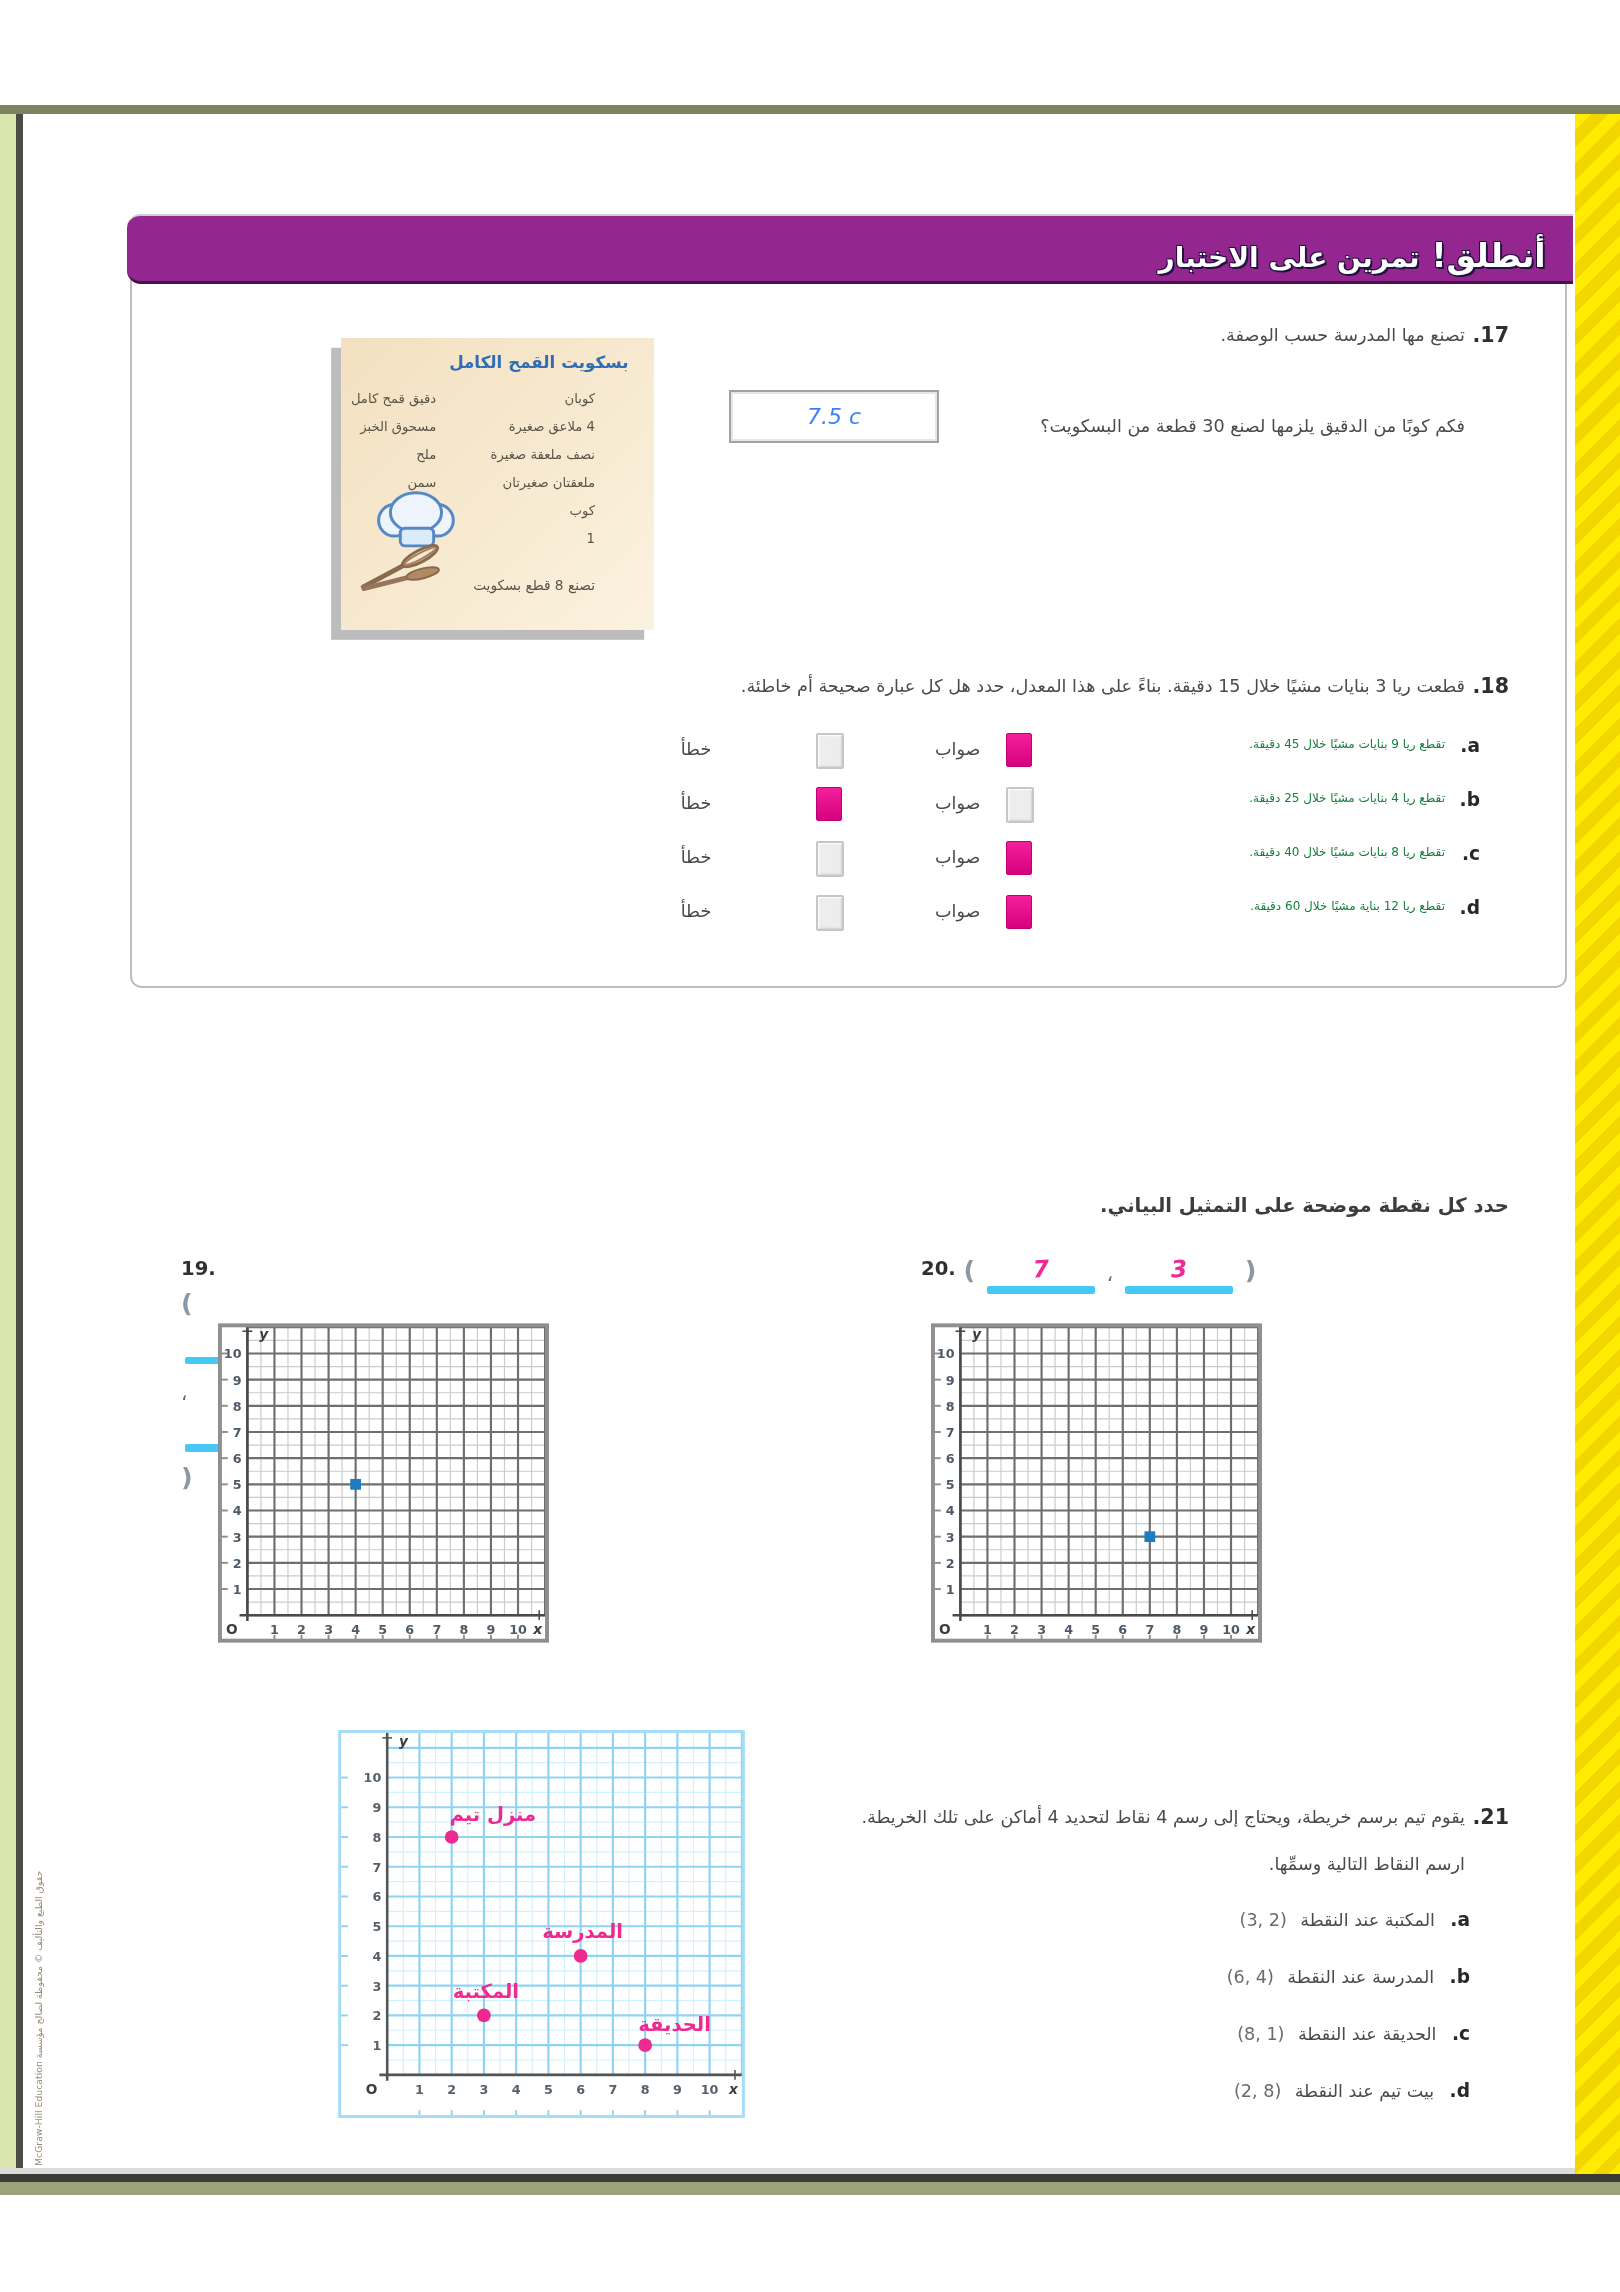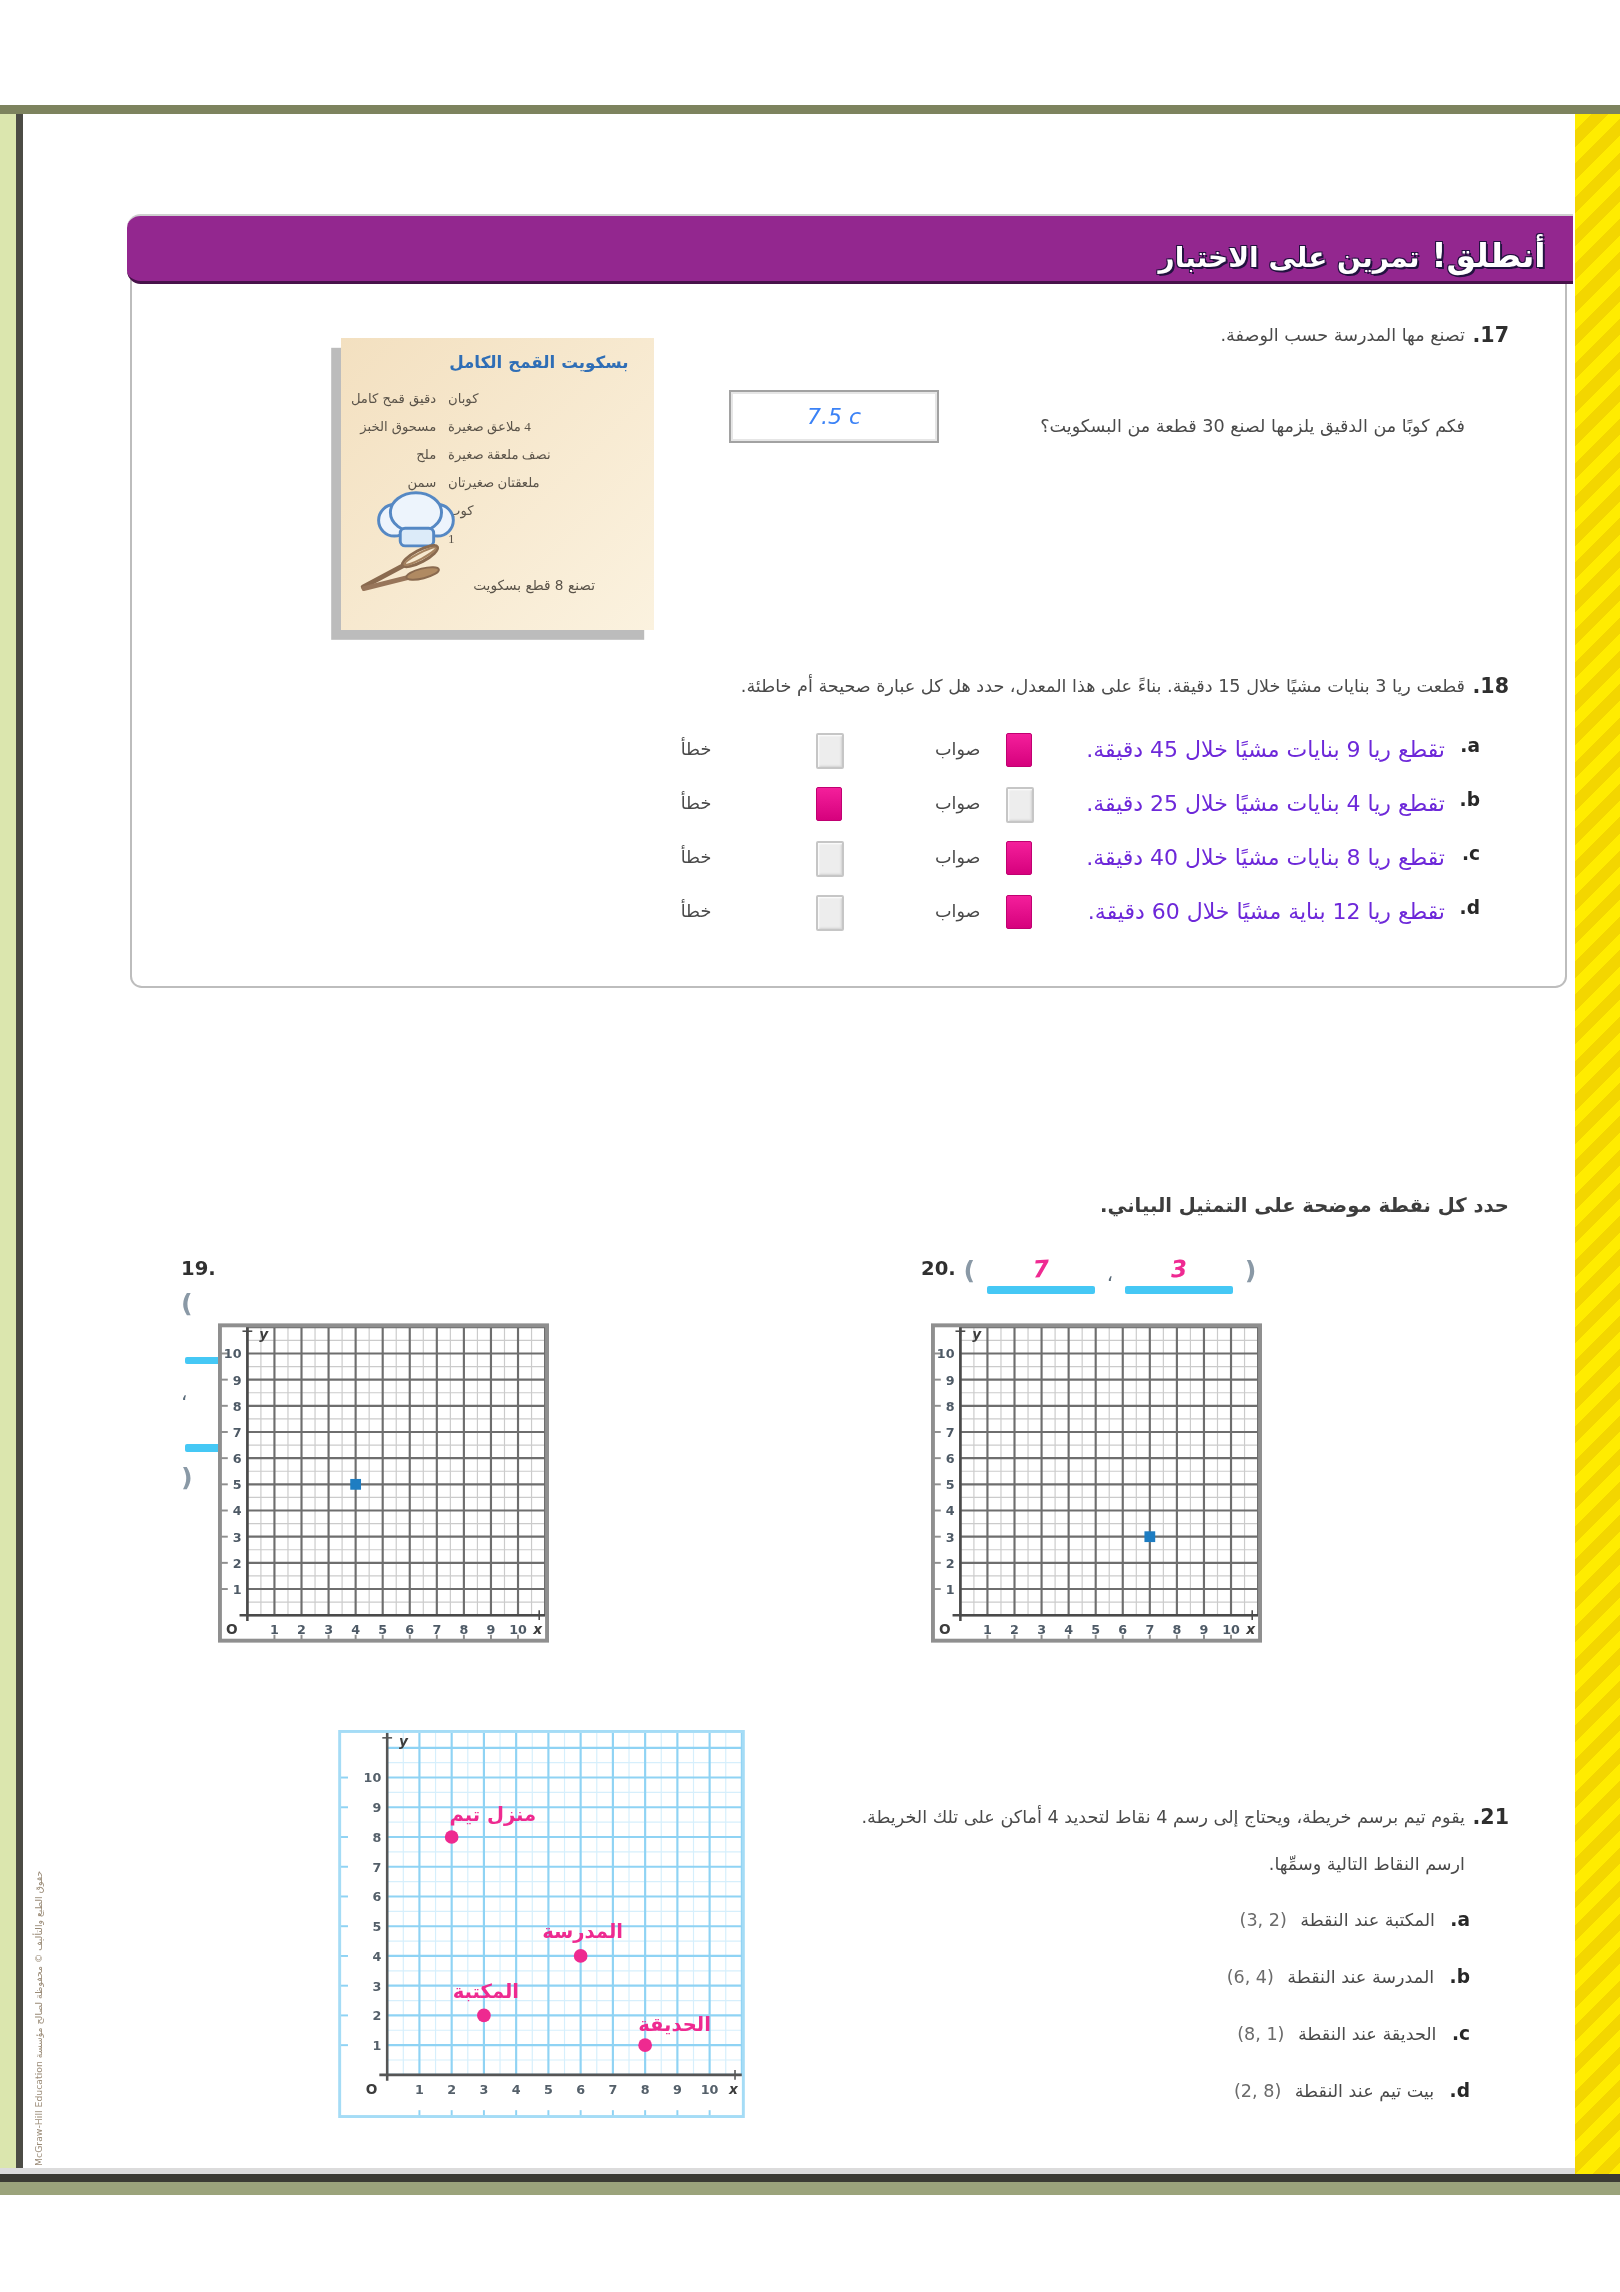--- a/index.html
+++ b/index.html
@@ -31,28 +31,28 @@
   .instruction{position:absolute;direction:rtl;font-weight:bold;font-size:19.6px;color:#3d3d3d;}
   
   .ansbox{position:absolute;left:729px;top:390px;width:206px;height:49px;background:#fff;
       border:2.9px solid #a2a2a2;box-shadow:inset 0 0 0 2px #e6e6e6;display:flex;align-items:center;justify-content:center;}
   .ansbox span{color:#3b82f6;font-weight:normal;font-style:italic;font-size:22px;}
   .recipe{position:absolute;left:328px;top:338px;width:313px;height:292px;
       background:linear-gradient(135deg,#f3e0c0,#fbf2df);box-shadow:-9.8px 9.8px 0 #bcbcbc;margin-left:13px;}
   .recipe-title{position:absolute;right:25.5px;top:13.7px;direction:rtl;font-weight:bold;font-size:16.7px;color:#2f6eb6;}
   .recipe-rows{position:absolute;right:59px;top:47px;direction:rtl;}
   .recipe-row{display:flex;direction:rtl;line-height:28px;font-size:13.2px;color:#5a5349;}
-  .recipe-qty{width:147px;text-align:left;font-family:Liberation Serif, serif;}
+  .recipe-qty{width:147px;text-align:right;}
   .recipe-item{width:137px;text-align:right;margin-right:11.8px;}
   .recipe-yield{position:absolute;right:59px;bottom:37px;direction:rtl;font-size:13.7px;color:#5a5349;}
   .hat{position:absolute;left:13.7px;bottom:33px;}
   
   .optrow{position:absolute;left:667px;width:815px;height:45px;}
   .optletter{position:absolute;right:2px;top:3.9px;direction:rtl;font-weight:bold;font-size:18.6px;color:#272727;}
-  .opttext{position:absolute;right:37px;top:5.9px;direction:rtl;font-size:22px;color:#6d28d9;white-space:nowrap;}
+  .opttext{position:absolute;right:37px;top:5.9px;direction:rtl;font-size:12px;color:#15803d;white-space:nowrap;}
   .chk{position:absolute;top:2px;width:23.5px;height:32px;border-radius:2px;}
   .chk.checked{background:linear-gradient(180deg,#f41f9b,#d6017d);border:1px solid #c00071;}
   .chk.unchecked{background:#ededed;border:2px solid #c6c6c6;
       box-shadow:inset 1px 1px 2px #ffffff,inset -1px -1px 2px #d0d0d0;}
   .chk-true{left:339px;} .chk-false{left:149px;}
   .chklabel{position:absolute;top:7.8px;font-size:17.6px;color:#4a4a4a;direction:rtl;}
   .lbl-true{left:268px;} .lbl-false{left:13.7px;}
   
   .coordline{position:absolute;display:flex;align-items:flex-start;gap:7.8px;}
   .qnum2{font-weight:bold;font-size:19.6px;color:#303030;padding-top:2px;}

